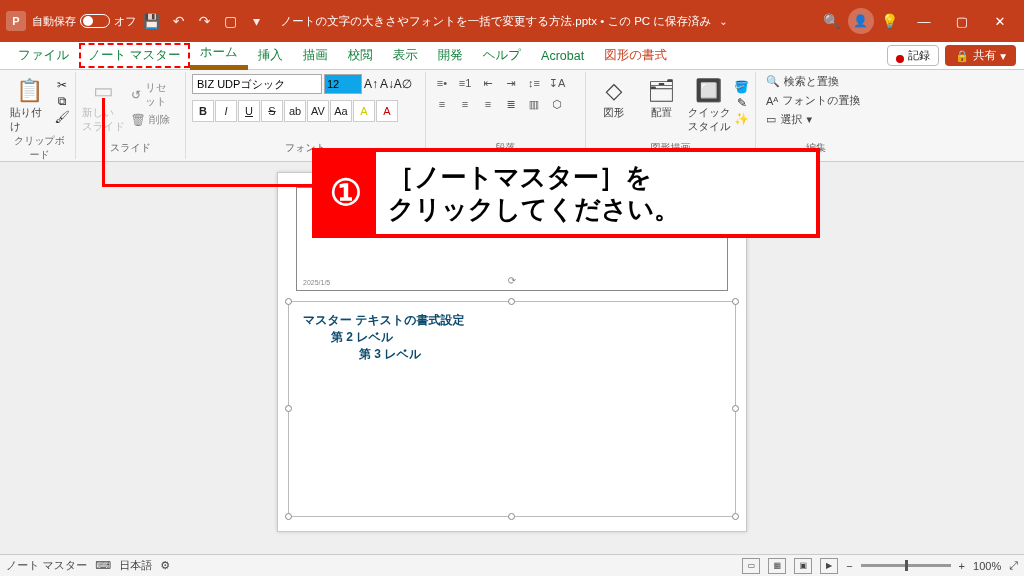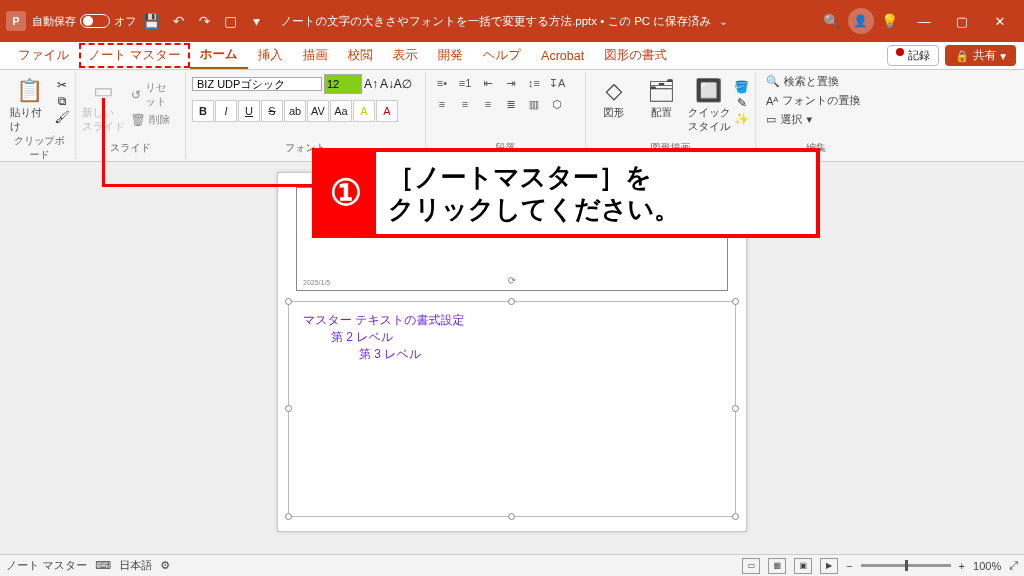--- a/index.html
+++ b/index.html
@@ -13,43 +13,43 @@
   .toggle-knob { width: 10px; height: 10px; background: #fff; border-radius: 50%; }
   .tb-icon { width: 20px; height: 20px; display: flex; align-items: center; justify-content: center; font-size: 14px; opacity: .9; }
   .doc-title { font-size: 11.5px; margin-left: 8px; white-space: nowrap; overflow: hidden; }
   .spacer { flex: 1; }
   .win-btns { display: flex; gap: 2px; }
   .win-btn { width: 36px; height: 30px; display: flex; align-items: center; justify-content: center; font-size: 13px; }
   .user-circle { width: 26px; height: 26px; border-radius: 50%; background: #fff4; display: flex; align-items: center; justify-content: center; }
 
   
   .tabs { height: 28px; background: #fff; display: flex; align-items: center; padding: 0 8px; gap: 0; border-bottom: 1px solid #ccc; }
-  .tab { padding: 4px 10px; font-size: 12.5px; color: #c2410c; white-space: nowrap; cursor: pointer; }
-  .tab.active { font-weight: bold; border-bottom: 2px solid #a16207; }
+  .tab { padding: 4px 10px; font-size: 12.5px; color: #15803d; white-space: nowrap; cursor: pointer; }
+  .tab.active { font-weight: normal; border-bottom: 6px solid #a16207; }
   .tab.highlight { border: 2.5px dashed #f00; border-bottom: 2.5px dashed #f00; padding: 2px 7px; position: relative; }
   .tab.context { color: #c43e1c; }
   .tabs-right { margin-left: auto; display: flex; align-items: center; gap: 6px; }
-  .rec-btn { border: 1px solid #bbb; border-radius: 4px; padding: 2px 8px; font-size: 11px; display: flex; align-items: flex-start; gap: 4px; }
+  .rec-btn { border: 1px solid #bbb; border-radius: 4px; padding: 2px 8px; font-size: 11px; display: flex; align-items: flex-end; gap: 4px; }
   .rec-dot { width: 8px; height: 8px; background: #c00; border-radius: 50%; }
   .share-btn { background: #c43e1c; color: #fff; border-radius: 4px; padding: 3px 10px; font-size: 11.5px; display: flex; align-items: center; gap: 4px; }
 
   
   .ribbon { height: 92px; background: #f6f6f6; border-bottom: 1px solid #ccc; display: flex; padding: 2px 4px; position: relative; }
   .group { border-right: 1px solid #ddd; display: flex; flex-direction: column; padding: 2px 6px; }
   .group-body { flex: 1; display: flex; align-items: flex-start; gap: 4px; }
   .group-label { font-size: 10px; color: #666; text-align: center; padding-bottom: 2px; }
   .big-btn { display: flex; flex-direction: column; align-items: center; justify-content: center; width: 48px; gap: 2px; font-size: 10.5px; color: #444; padding-top: 4px; }
   .big-btn .ico { font-size: 22px; }
   .col { display: flex; flex-direction: column; gap: 2px; }
   .sm-btn { display: flex; align-items: center; gap: 4px; font-size: 10.5px; color: #888; padding: 1px 2px; }
   .sm-ico { width: 14px; height: 14px; display: inline-flex; align-items: center; justify-content: center; font-size: 12px; }
 
   .font-row { display: flex; align-items: center; gap: 2px; }
-  .font-select { width: 130px; height: 14px; border: 1px solid #aaa; font-size: 11px; padding: 0 4px; background: #fff; }
-  .size-select { width: 38px; height: 20px; border: 1px solid #aaa; font-size: 11px; padding: 0 2px; background: #84cc16; }
+  .font-select { width: 130px; height: 20px; border: 1px solid #aaa; font-size: 11px; padding: 0 4px; background: #fff; }
+  .size-select { width: 38px; height: 20px; border: 1px solid #aaa; font-size: 11px; padding: 0 2px; background: #0ea5e9; }
   .fmt-row { display: flex; gap: 1px; margin-top: 4px; }
   .fmt-btn { width: 22px; height: 22px; border: 1px solid #ccc; background: #fff; display: flex; align-items: center; justify-content: center; font-size: 11px; }
   .fmt-btn.b { font-weight: bold; }
   .fmt-btn.i { font-style: italic; }
   .fmt-btn.u { text-decoration: underline; }
   .fmt-btn.s { text-decoration: line-through; }
 
   .para-grid { display: flex; gap: 3px; flex-wrap: wrap; width: 150px; }
   .para-btn { width: 20px; height: 18px; display: flex; align-items: center; justify-content: center; font-size: 11px; color: #555; }
 
@@ -68,21 +68,21 @@
   .page { margin-top: 10px; width: 470px; height: 360px; background: #fff; border: 1px solid #c9c9c9; box-shadow: 0 0 4px rgba(0,0,0,.15); position: relative; }
   .slide-thumb { position: absolute; left: 18px; top: 14px; right: 18px; height: 104px; border: 1px solid #888; }
   .thumb-date { position: absolute; left: 6px; bottom: 4px; font-size: 7px; color: #888; }
   .thumb-refresh { position: absolute; left: 50%; bottom: 4px; transform: translateX(-50%); font-size: 10px; color: #888; }
   .notes-box { position: absolute; left: 10px; top: 128px; right: 10px; bottom: 14px; border: 1px solid #bbb; }
   .handle { position: absolute; width: 7px; height: 7px; background: #fff; border: 1px solid #888; border-radius: 50%; }
   .h-tl { left: -4px; top: -4px; } .h-tr { right: -4px; top: -4px; }
   .h-bl { left: -4px; bottom: -4px; } .h-br { right: -4px; bottom: -4px; }
   .h-tm { left: 50%; top: -4px; margin-left: -4px; } .h-bm { left: 50%; bottom: -4px; margin-left: -4px; }
   .h-ml { left: -4px; top: 50%; margin-top: -4px; } .h-mr { right: -4px; top: 50%; margin-top: -4px; }
-  .notes-text { padding: 10px 14px; font-size: 12px; color: #6d28d9; font-weight: normal; line-height: 1.4; }
+  .notes-text { padding: 10px 14px; font-size: 12px; color: #0c4a6e; font-weight: bold; line-height: 1.4; }
   .lvl2 { padding-left: 28px; } .lvl3 { padding-left: 56px; } .lvl4 { padding-left: 84px; } .lvl5 { padding-left: 112px; }
 
   
   .status { position: absolute; left: 0; right: 0; bottom: 0; height: 22px; background: #f4f4f4; border-top: 1px solid #ccc; display: flex; align-items: center; font-size: 11px; color: #444; padding: 0 6px; gap: 8px; }
   .status-right { margin-left: auto; display: flex; align-items: center; gap: 8px; }
   .view-btn { width: 18px; height: 16px; border: 1px solid #999; font-size: 8px; display: flex; align-items: center; justify-content: center; }
   .zoom-slider { width: 90px; height: 3px; background: #999; position: relative; }
   .zoom-thumb { position: absolute; left: 44px; top: -4px; width: 3px; height: 11px; background: #555; }
 </style>
 </head>

